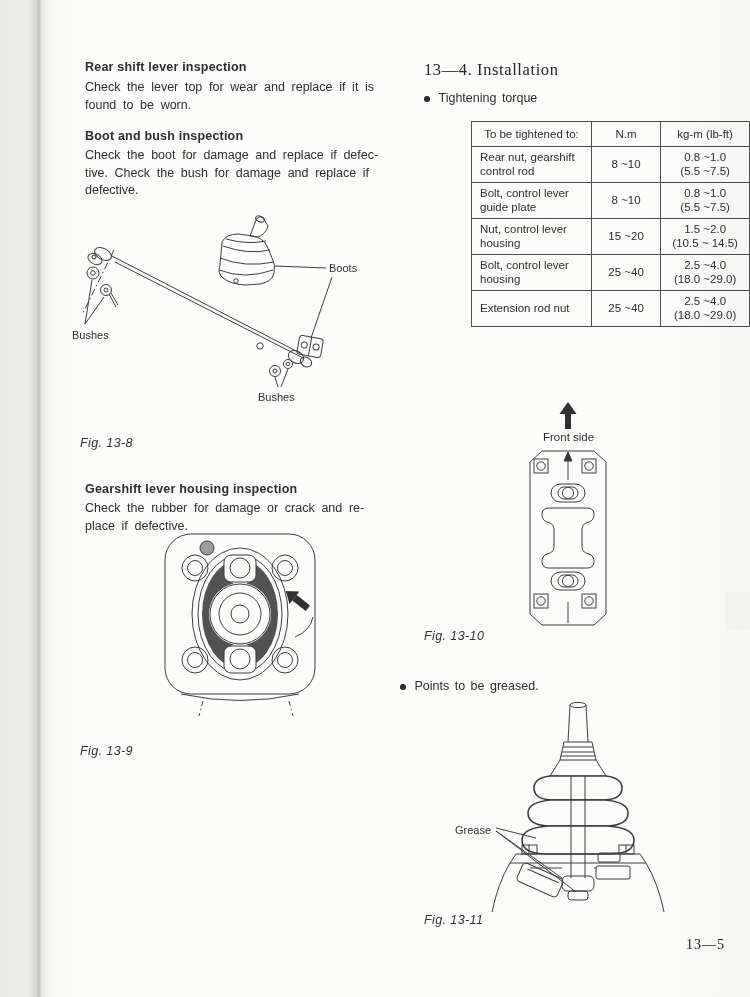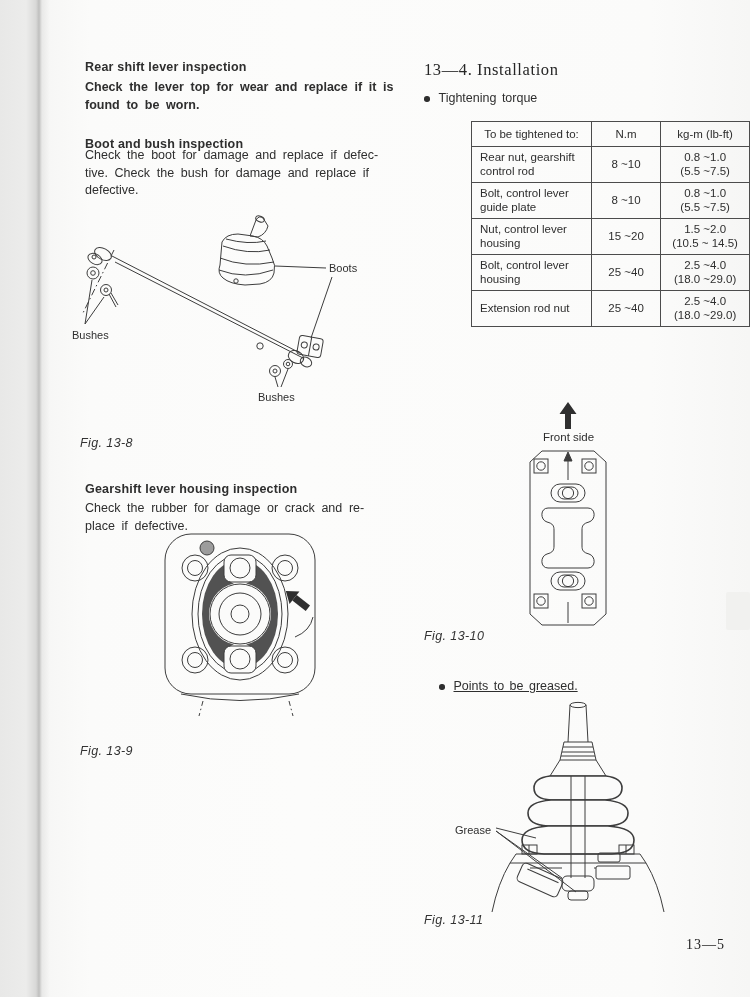--- a/index.html
+++ b/index.html
@@ -33,24 +33,24 @@
   svg text{fill:#2e2e2e;font-family:"Liberation Sans",sans-serif;font-size:11px;stroke:none;}
   .scan-tab{background:#f1f1ef;border-radius:2px;}
   .front-arrow{width:18px;height:27px;}
 </style>
 </head>
 <body>
 
 <div class="page">
 
   <div class="abs sec-head" style="left:85px;top:60px;">Rear shift lever inspection</div>
-  <div class="abs sec-body" style="left:85px;top:79px;width:322px;font-weight:bold;">Check the lever top for wear and replace if it is
+  <div class="abs sec-body" style="left:85px;top:79px;width:322px;">Check the lever top for wear and replace if it is
 found to be worn.</div>
 
-  <div class="abs sec-head" style="left:85px;top:129px;margin-top:8px;">Boot and bush inspection</div>
+  <div class="abs sec-head" style="left:85px;top:129px;">Boot and bush inspection</div>
   <div class="abs sec-body" style="left:85px;top:147px;width:322px;">Check the boot for damage and replace if defec-
 tive. Check the bush for damage and replace if
 defective.</div>
 
   <svg class="abs" style="left:70px;top:210px;" width="330" height="205" viewBox="0 0 330 205">
     <g class="ln">
 
       <line x1="42" y1="46" x2="230" y2="143"></line>
       <line x1="45" y1="52" x2="233" y2="148"></line>
 
@@ -223,21 +223,21 @@
       <circle cx="50" cy="47" r="5.6"></circle>
       <path d="M30,62 L70,62 C78,62 78,74 71,76 C65,77.5 64,80 64,84 L64,100 C64,104 65,106.5 71,108 C78,110 78,122 70,122 L30,122 C22,122 22,110 29,108 C35,106.5 36,104 36,100 L36,84 C36,80 35,77.5 29,76 C22,74 22,62 30,62 Z"></path>
       <rect x="33" y="126" width="34" height="18" rx="9"></rect>
       <rect x="40" y="129" width="20" height="12" rx="6"></rect>
       <circle cx="50" cy="135" r="5.6"></circle>
       <line x1="50" y1="156" x2="50" y2="177"></line>
     </g>
   </svg>
   <div class="abs caption" style="left:424px;top:629px;">Fig. 13-10</div>
 
-  <div class="abs bullet" style="left:439px;top:678px;width:290px;text-decoration:underline;">
+  <div class="abs bullet" style="left:400px;top:678px;width:290px;">
     <span class="dot"></span>
     <span class="txt">Points to be greased.</span>
   </div>
 
   <svg class="abs" style="left:438px;top:698px;" width="240" height="215" viewBox="0 0 240 215">
     <g class="ln">
       <ellipse cx="140" cy="7" rx="8" ry="2.6"></ellipse>
       <line x1="132" y1="7" x2="130" y2="44"></line>
         <line x1="148" y1="7" x2="150" y2="44"></line>
       <path d="M126,44 L122,62 L158,62 L154,44 Z"></path>

